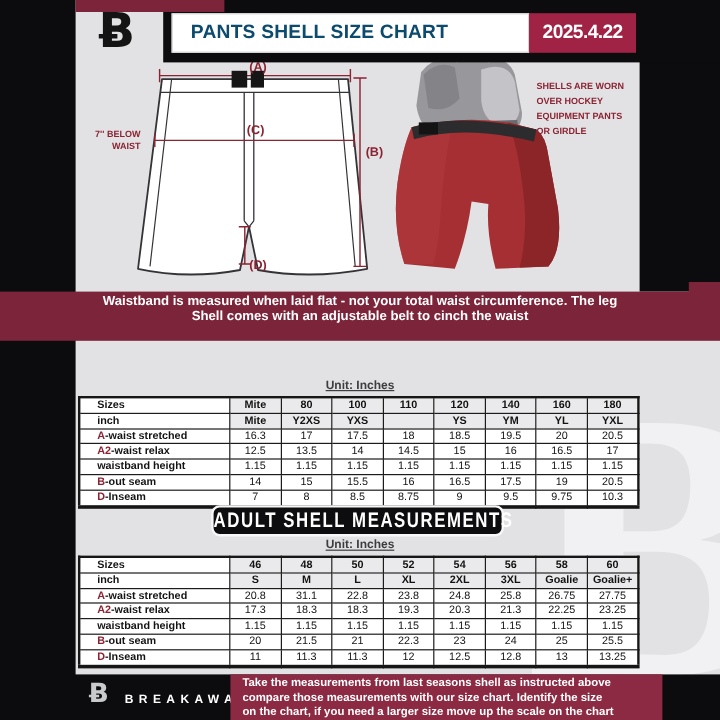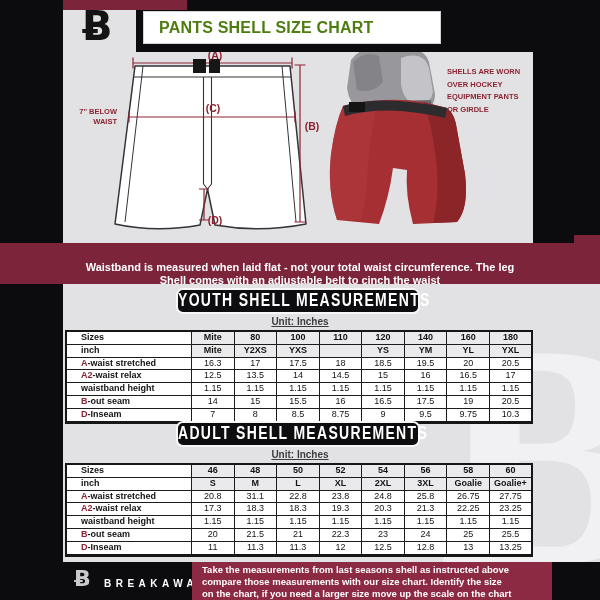--- a/index.html
+++ b/index.html
@@ -9,28 +9,28 @@
         color:#f1f1f3;font-family:"Liberation Serif",serif;z-index:0;user-select:none;}
   .col-left{position:absolute;left:0;top:0;width:63px;height:600px;background:#0c0c0e;z-index:1;}
   .col-right{position:absolute;left:533px;top:0;width:67px;height:243px;background:#0c0c0e;z-index:1;}
   .header-band{position:absolute;left:136px;top:0;right:0;height:52px;background:#0c0c0e;z-index:2;}
   .strip-maroon{position:absolute;left:63px;top:0;width:124px;height:10px;background:#7c2439;z-index:3;}
   .corner-maroon{position:absolute;left:574px;top:235px;width:26px;height:9px;background:#7c2439;z-index:2;}
   .logo-top{position:absolute;left:82px;top:4px;z-index:3;font-family:"DejaVu Sans",sans-serif;
         font-size:40px;font-weight:bold;color:#141414;line-height:1.1;}
   .title-box{position:absolute;left:143px;top:11px;width:298px;height:33px;background:#ffffff;
         border:1px solid #d4d4d6;box-sizing:border-box;z-index:3;line-height:31px;padding-left:15px;
-        font-size:16px;font-weight:bold;color:#4d7c0f;letter-spacing:.2px;}
+        font-size:16px;font-weight:bold;color:#0c4a6e;letter-spacing:.2px;}
   .date-box{position:absolute;left:441px;top:11px;width:89px;height:33px;background:#a02345;z-index:3;
         color:#fff;font-weight:bold;font-size:16px;text-align:center;line-height:33px;letter-spacing:-.5px;}
   .diagram-svg{position:absolute;left:60px;top:48px;z-index:1;}
   .shell-svg{position:absolute;left:323px;top:42px;z-index:1;}
   .band-note{position:absolute;left:0;top:243px;width:600px;height:41px;background:#7c2439;z-index:4;
         color:#fff;text-align:center;font-weight:bold;font-size:11px;line-height:13.4px;
-        padding-top:18px;box-sizing:border-box;}
+        padding-top:2px;box-sizing:border-box;}
   .section-banner{position:absolute;left:176px;width:244px;height:26px;background:#0d0d0f;
         border:2px solid #f7f7f7;border-radius:7px;box-sizing:border-box;z-index:2;color:#fff;text-align:center;}
   .section-banner span{display:inline-block;font-size:14px;font-weight:bold;letter-spacing:1.3px;
         transform:scaleY(1.25);line-height:21px;white-space:nowrap;}
   .banner-youth{top:288px;} .banner-adult{top:421px;}
   .unit{position:absolute;left:0;width:600px;text-align:center;font-size:10px;font-weight:bold;
         color:#3d3d3f;z-index:2;text-decoration:underline;}
   .unit-youth{top:316px;} .unit-adult{top:449px;}
   table.size-table{position:absolute;left:65px;width:468px;z-index:2;border-collapse:collapse;
         table-layout:fixed;background:#fff;border:2px solid #161616;border-bottom:3px solid #161616;}
@@ -56,20 +56,21 @@
 
   <div class="watermark">B</div>
   <div class="col-left"></div>
   <div class="col-right"></div>
 
   <div class="header-band"></div>
   <div class="strip-maroon"></div>
   <div class="corner-maroon"></div>
   <div class="logo-top">Ƀ</div>
   <div class="title-box">PANTS SHELL SIZE CHART</div>
+  <div class="date-box">2025.4.22</div>
 
   <svg class="diagram-svg" width="268" height="198" viewBox="0 0 268 198">
     <g transform="translate(3,0)">
 
       <path d="M72 18 L227 18 L243 176 Q197 185 152 177 L144.5 141 L137 177 Q93 185 52 176 Z" fill="#ffffff" stroke="#343438" stroke-width="1.5" stroke-linejoin="round"></path>
       <path d="M80 18 L62 174 M219 18 L233 174" fill="none" stroke="#343438" stroke-width="1"></path>
       <path d="M71 29 L228 29" stroke="#343438" stroke-width="1.2" fill="none"></path>
       <path d="M140.5 29 L140.5 136 M148.5 29 L148.5 136 M140.5 136 L144.5 141 M148.5 136 L144.5 141" stroke="#343438" stroke-width="1.1" fill="none"></path>
 
       <path d="M70 15 H229 M70 9.5 V20.5 M229 9.5 V20.5" stroke="#8c2333" stroke-width="1.2" fill="none"></path>
@@ -105,23 +106,20 @@
     <text x="124" y="44.5" font-size="7.5" font-weight="bold" fill="#8c2333">OVER HOCKEY</text>
     <text x="124" y="57" font-size="7.5" font-weight="bold" fill="#8c2333">EQUIPMENT PANTS</text>
     <text x="124" y="69.5" font-size="7.5" font-weight="bold" fill="#8c2333">OR GIRDLE</text>
   </svg>
 
   <div class="band-note">
     <div>Waistband is measured when laid flat - not your total waist circumference. The leg</div>
     <div>Shell comes with an adjustable belt to cinch the waist</div>
   </div>
 
-  <div class="section-banner banner-youth">
-    <span>YOUTH SHELL MEASUREMENTS</span>
-  </div>
   <div class="unit unit-youth">Unit: Inches</div>
   <table class="size-table table-youth">
     <tbody>
         <tr class="hdr">
           <td class="lbl">Sizes</td>
           <td>Mite</td>
           <td>80</td>
           <td>100</td>
           <td>110</td>
           <td>120</td>

